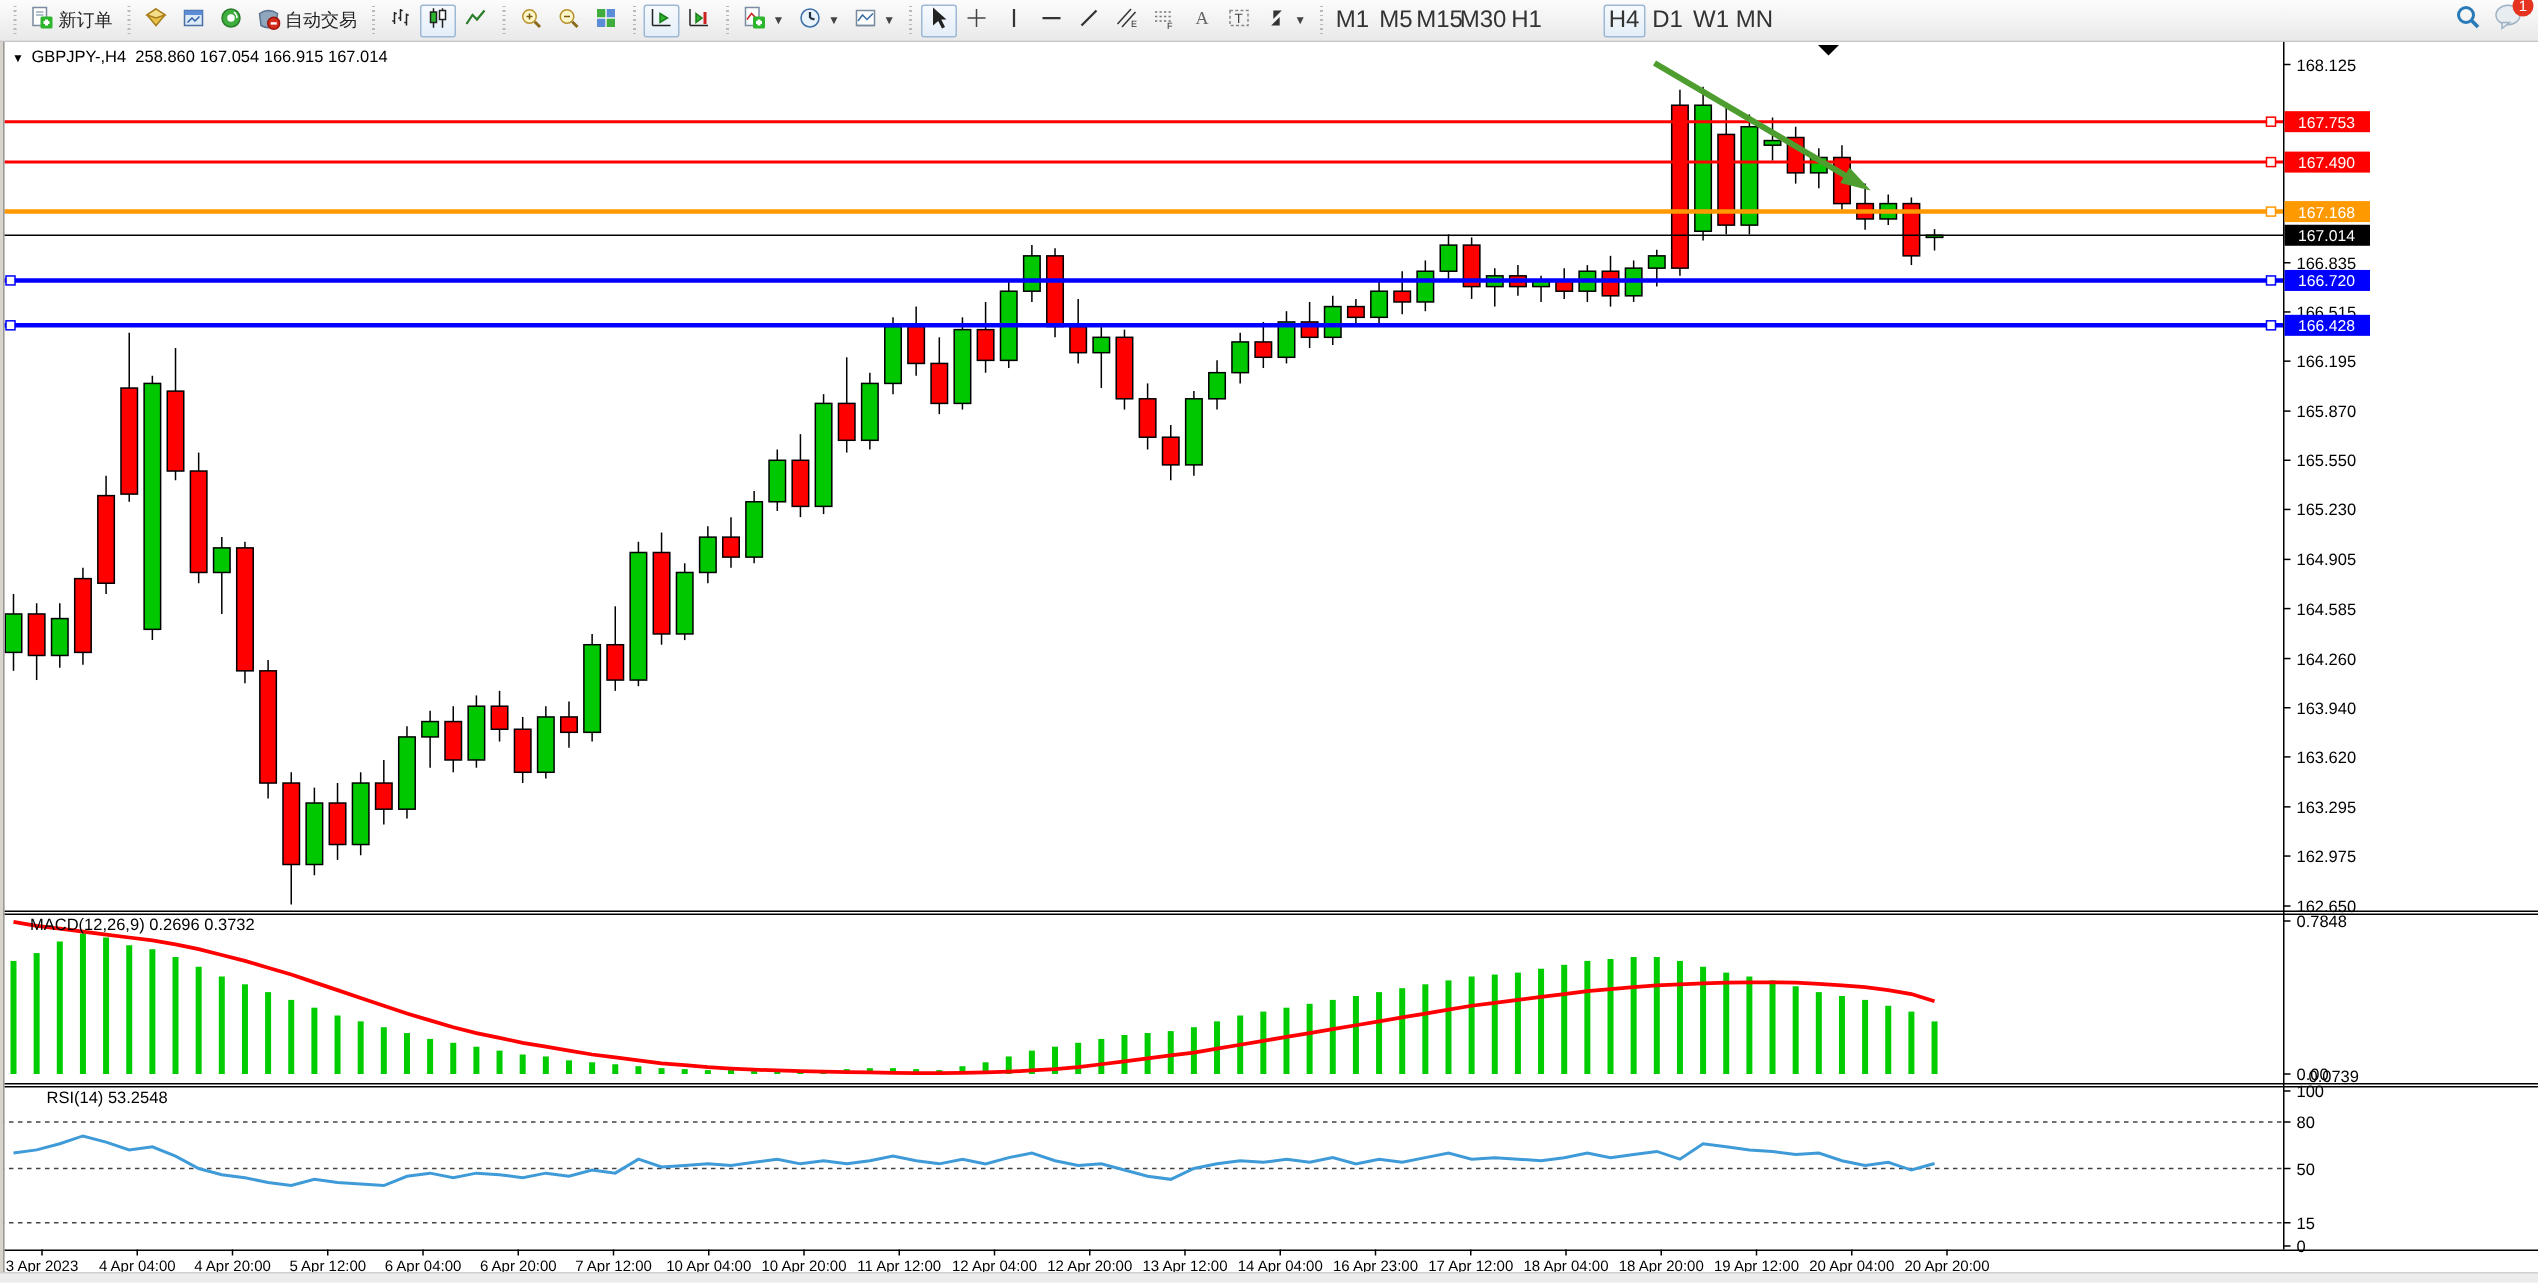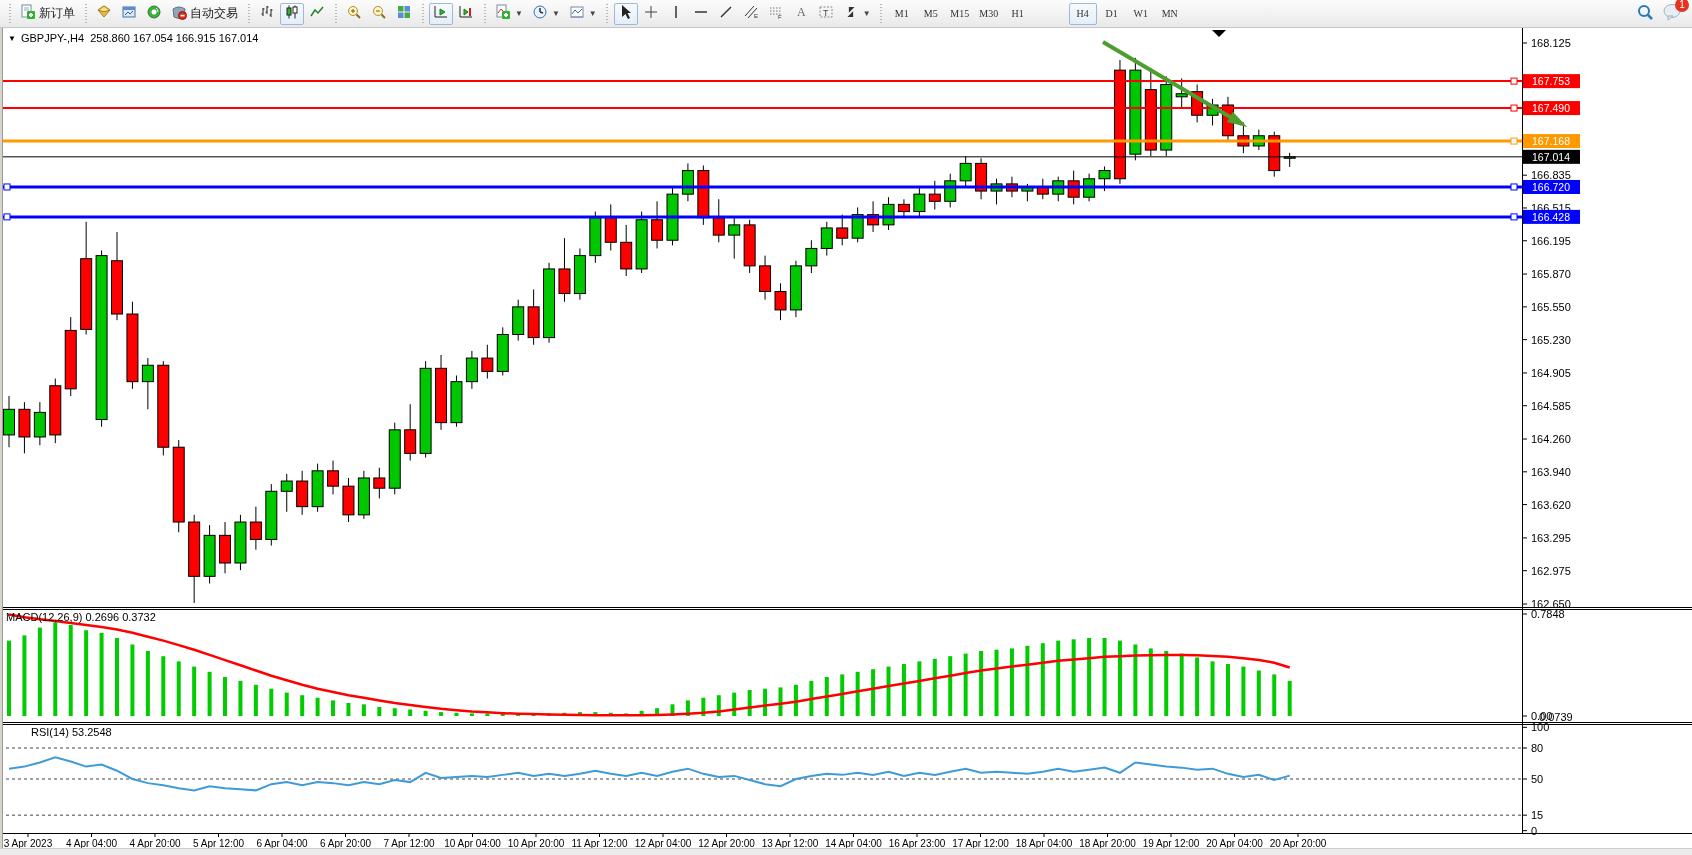--- a/index.html
+++ b/index.html
@@ -11,32 +11,32 @@
     display:flex;align-items:center;gap:1px;box-sizing:border-box;padding:0 4px;}
   .grip{width:5px;height:20px;margin:0 3px;
     background:repeating-linear-gradient(to bottom,#b9b9b9 0 1px,transparent 1px 3px);
     background-size:2px 100%;background-repeat:no-repeat;background-position:center;}
   .tb-btn{height:22px;min-width:24px;display:flex;align-items:center;justify-content:center;
     gap:3px;border:1px solid transparent;border-radius:2px;padding:0 3px;box-sizing:border-box;
     font-size:12px;color:#222;cursor:default;}
   .tb-btn.pressed{background:linear-gradient(#f7fafd,#e4eef8);border:1px solid #9db9d6;}
   .tb-btn .caret{font-size:8px;color:#444;margin-left:1px;}
   .tf-btn{height:22px;width:28px;display:flex;align-items:center;justify-content:center;
-    font-size:10px;color:#333;border:1px solid transparent;border-radius:2px;box-sizing:border-box;font-family:Liberation Serif, serif;}
+    font-size:16px;color:#333;border:1px solid transparent;border-radius:2px;box-sizing:border-box;}
   .tf-btn.pressed{background:linear-gradient(#f7fafd,#e4eef8);border:1px solid #9db9d6;margin-left:36px;}
   .right-tools{margin-left:auto;display:flex;align-items:center;gap:8px;padding-right:6px;}
   .badge{position:absolute;top:-5px;right:-7px;background:#e53320;color:#fff;border-radius:50%;
     width:14px;height:14px;font-size:10px;display:flex;align-items:center;justify-content:center;}
   .chat-wrap{position:relative;}
   
   #chart-svg{position:absolute;left:0;top:0;}
   .ovl{position:absolute;font-size:11px;color:#000;white-space:pre;}
   .sym{left:8px;top:32px;display:flex;align-items:center;gap:5px;}
   .sym .tri{font-size:8px;color:#000;}
-  .macd-lab{left:6px;top:611px;}
+  .macd-lab{left:20px;top:611px;}
   .rsi-lab{left:7px;top:726px;padding-left:24px;}
   .win-edge-l{position:absolute;left:0;top:28px;width:2px;height:820px;background:#d8d4cc;border-right:1px solid #9a9a9a;}
   .bottom-strip{position:absolute;left:0;top:848px;width:1692px;height:7px;background:#ececec;border-top:1px solid #cfcfcf;}
 </style>
 </head>
 <body>
 
 <div class="app">
 
   <div class="toolbar">

